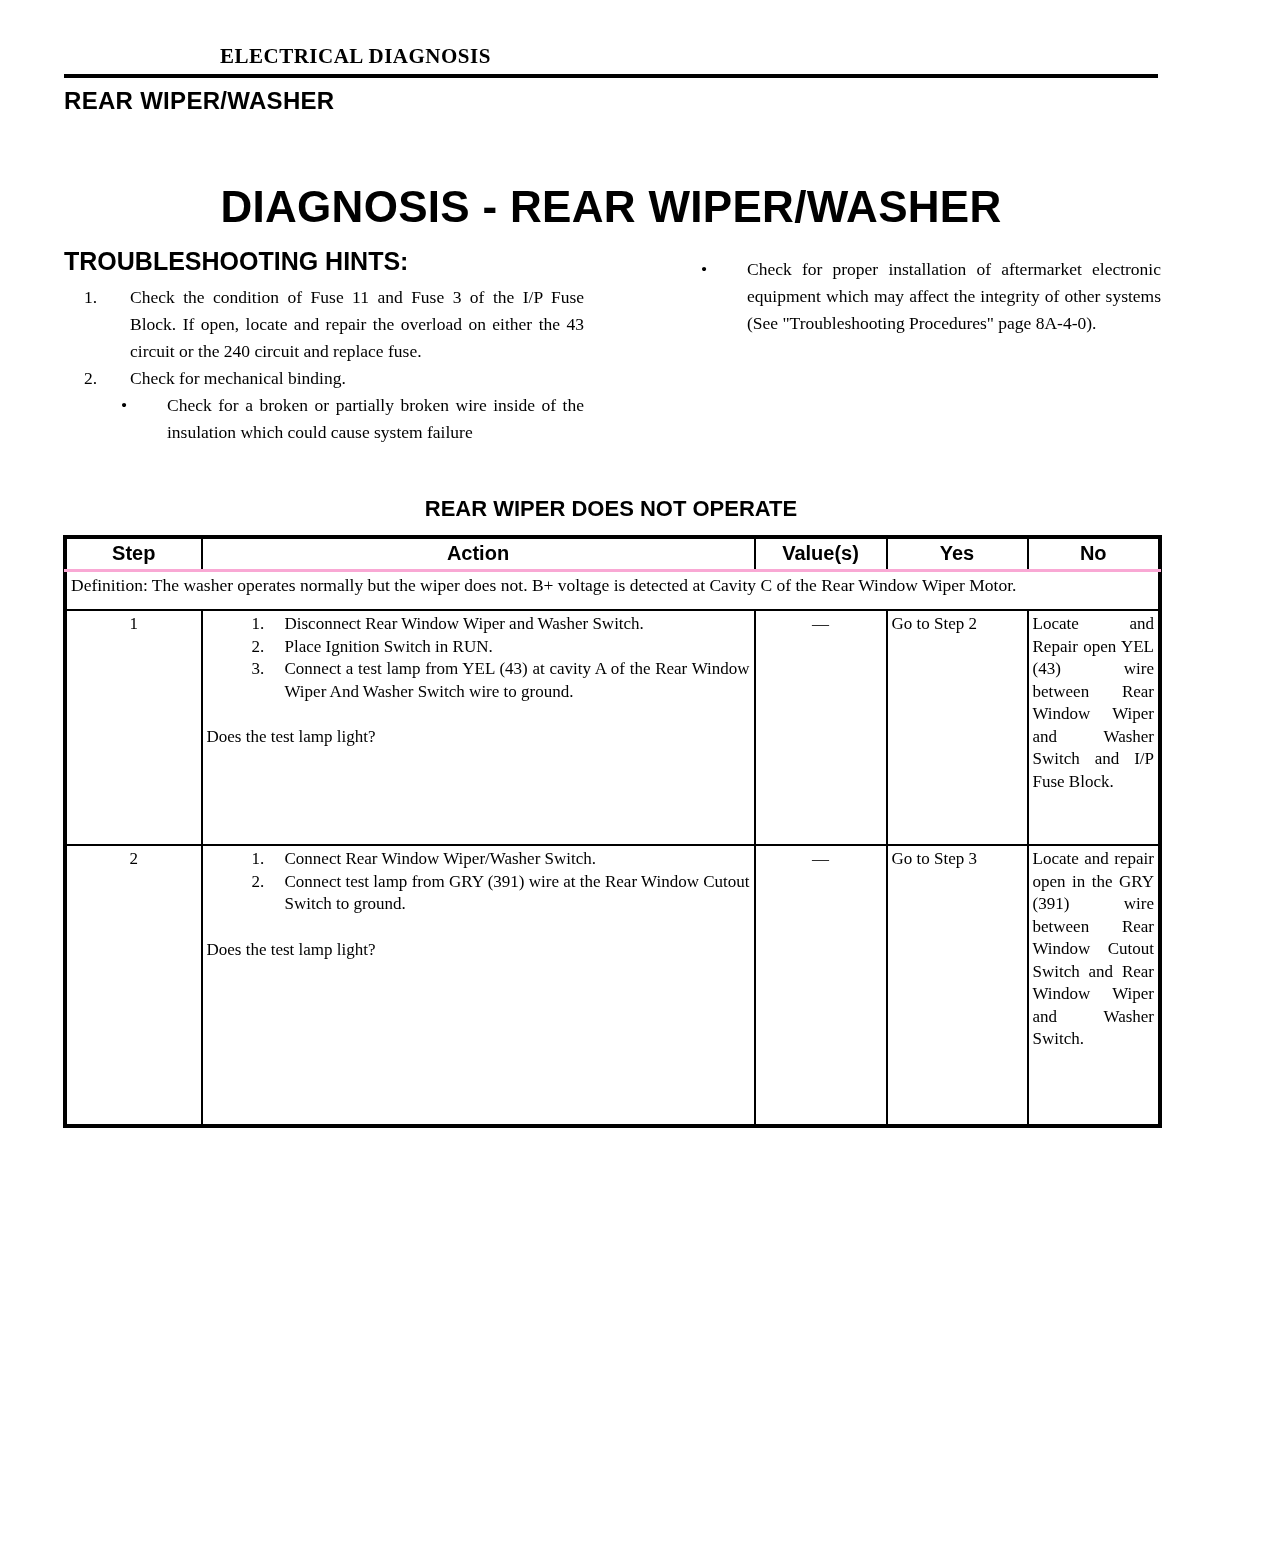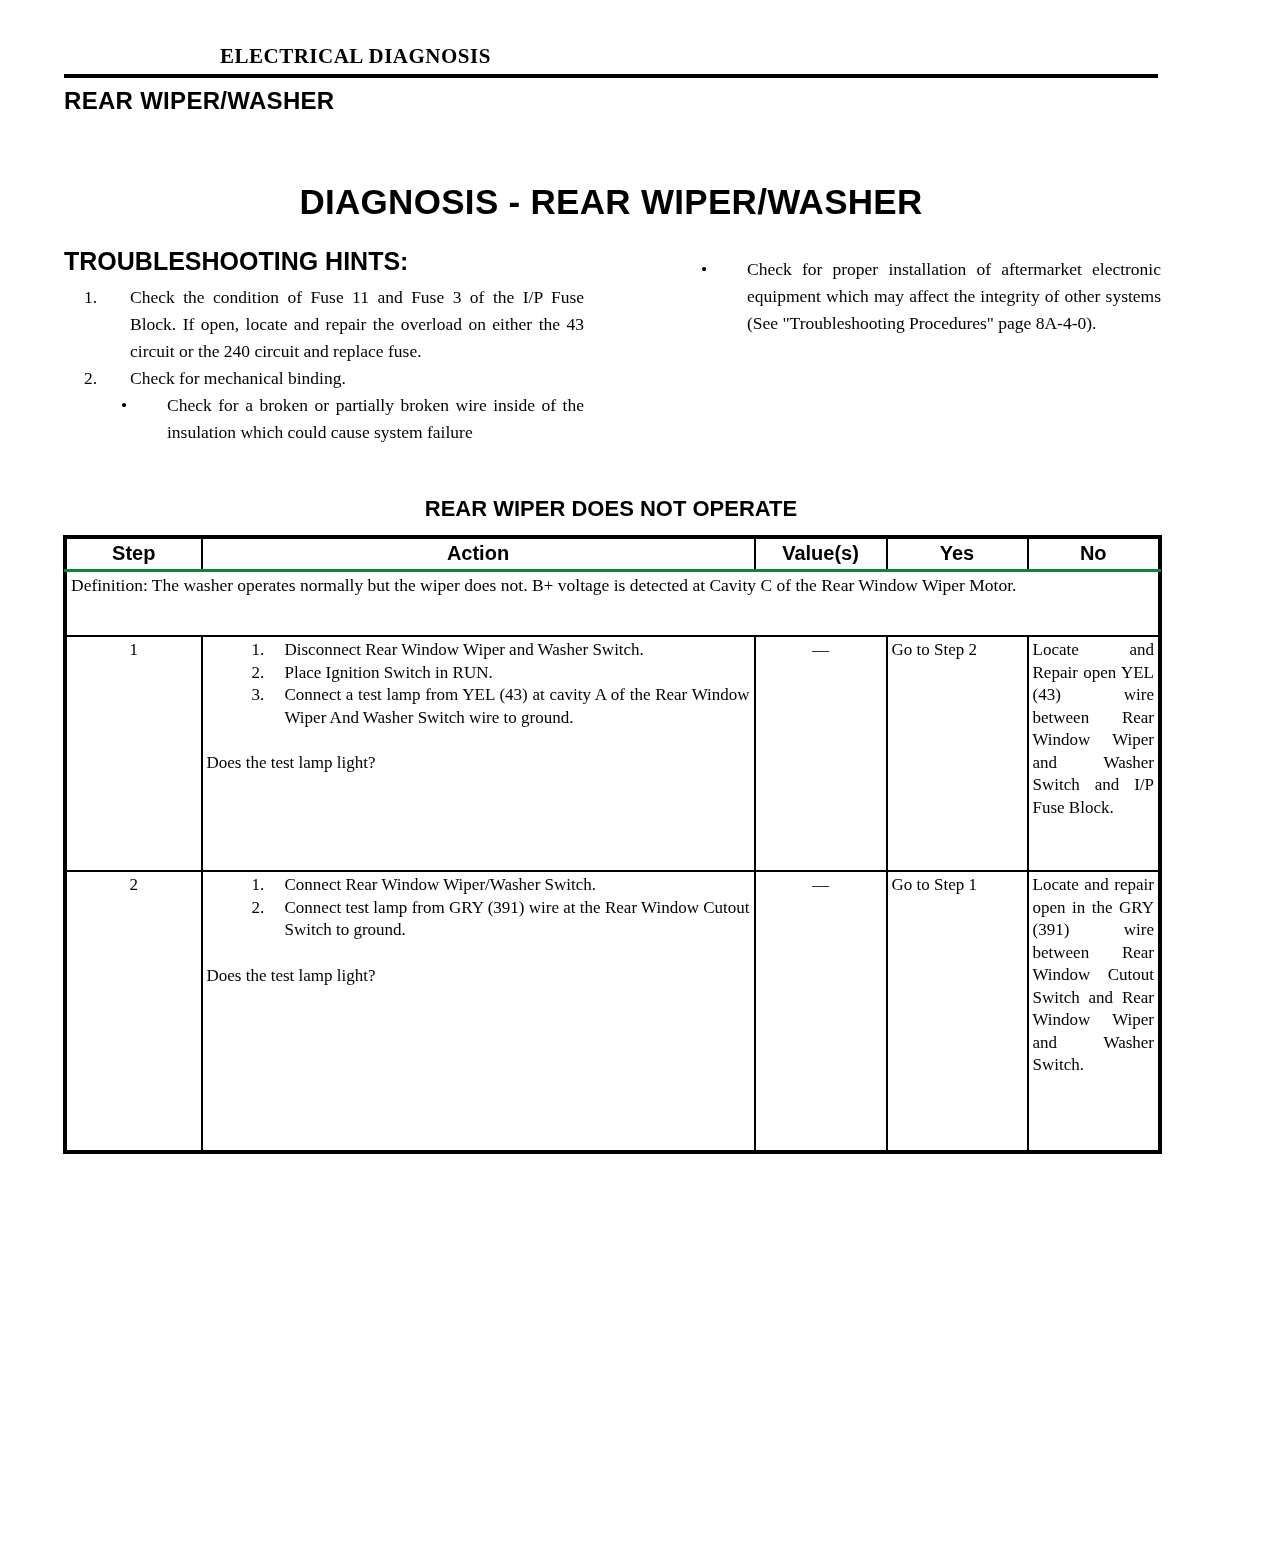--- a/index.html
+++ b/index.html
@@ -41,21 +41,21 @@
   }
 
   
   .main-title {
     position: absolute;
     top: 182px; left: 64px;
     width: 1094px;
     text-align: center;
     font-family: "Liberation Sans", sans-serif;
     font-weight: bold;
-    font-size: 35px;
+    font-size: 44px;
     letter-spacing: 0.3px;
   }
 
   
   .hints-heading {
     position: absolute;
     top: 247px; left: 64px;
     font-family: "Liberation Sans", sans-serif;
     font-weight: bold;
     font-size: 25px;
@@ -104,21 +104,21 @@
     vertical-align: top;
     padding: 2px 4px;
   }
   table.diag { border: 3px solid #000000; outline: 1px solid #000000; }
   table.diag th {
     font-family: "Liberation Sans", sans-serif;
     font-weight: bold;
     font-size: 20px;
     text-align: center;
     padding: 3px 2px 4px 2px;
-    border-bottom: 3px solid #15803d;
+    border-bottom: 3px solid #f9a8d4;
   }
   td.def-cell {
     text-align: justify;
     padding: 4px 8px 6px 8px;
     font-size: 17.5px;
   }
   td.step-cell { text-align: center; padding-top: 5px; }
   td.value-cell { text-align: center; padding-top: 5px; }
   td.yes-cell { padding: 5px 4px 4px 8px; }
   td.no-cell  { padding: 5px 4px 4px 7px; text-align: justify; }
@@ -129,21 +129,21 @@
     flex: none;
     width: 33px;
     text-align: left;
     padding-left: 31px;
     box-sizing: content-box;
   }
   .action-item .txt { flex: 1; text-align: justify; }
   .action-question { margin-top: 23px; }
   tr.row-1 { height: 235px; }
   tr.row-2 { height: 280px; }
-  tr.def-row { height: 66px; }
+  tr.def-row { height: 40px; }
 </style>
 </head>
 <body>
 
 <div class="hdr-section">ELECTRICAL DIAGNOSIS</div>
 <div class="hdr-rule"></div>
 <div class="hdr-subsection">REAR WIPER/WASHER</div>
 
 <div class="main-title">DIAGNOSIS - REAR WIPER/WASHER</div>
 
@@ -226,17 +226,17 @@
           <span class="txt">Connect Rear Window Wiper/Washer Switch.</span>
         </div>
         <div class="action-item">
           <span class="num">2.</span>
           <span class="txt">Connect test lamp from GRY (391) wire at the Rear Window Cutout Switch to ground.</span>
         </div>
       </div>
       <div class="action-question">Does the test lamp light?</div>
     </td>
     <td class="value-cell">—</td>
-    <td class="yes-cell">Go to Step 1</td>
+    <td class="yes-cell">Go to Step 3</td>
     <td class="no-cell">Locate and repair open in the GRY (391) wire between Rear Window Cutout Switch and Rear Window Wiper and Washer Switch.</td>
   </tr>
 </tbody>
   </table>
 
 </body></html>

